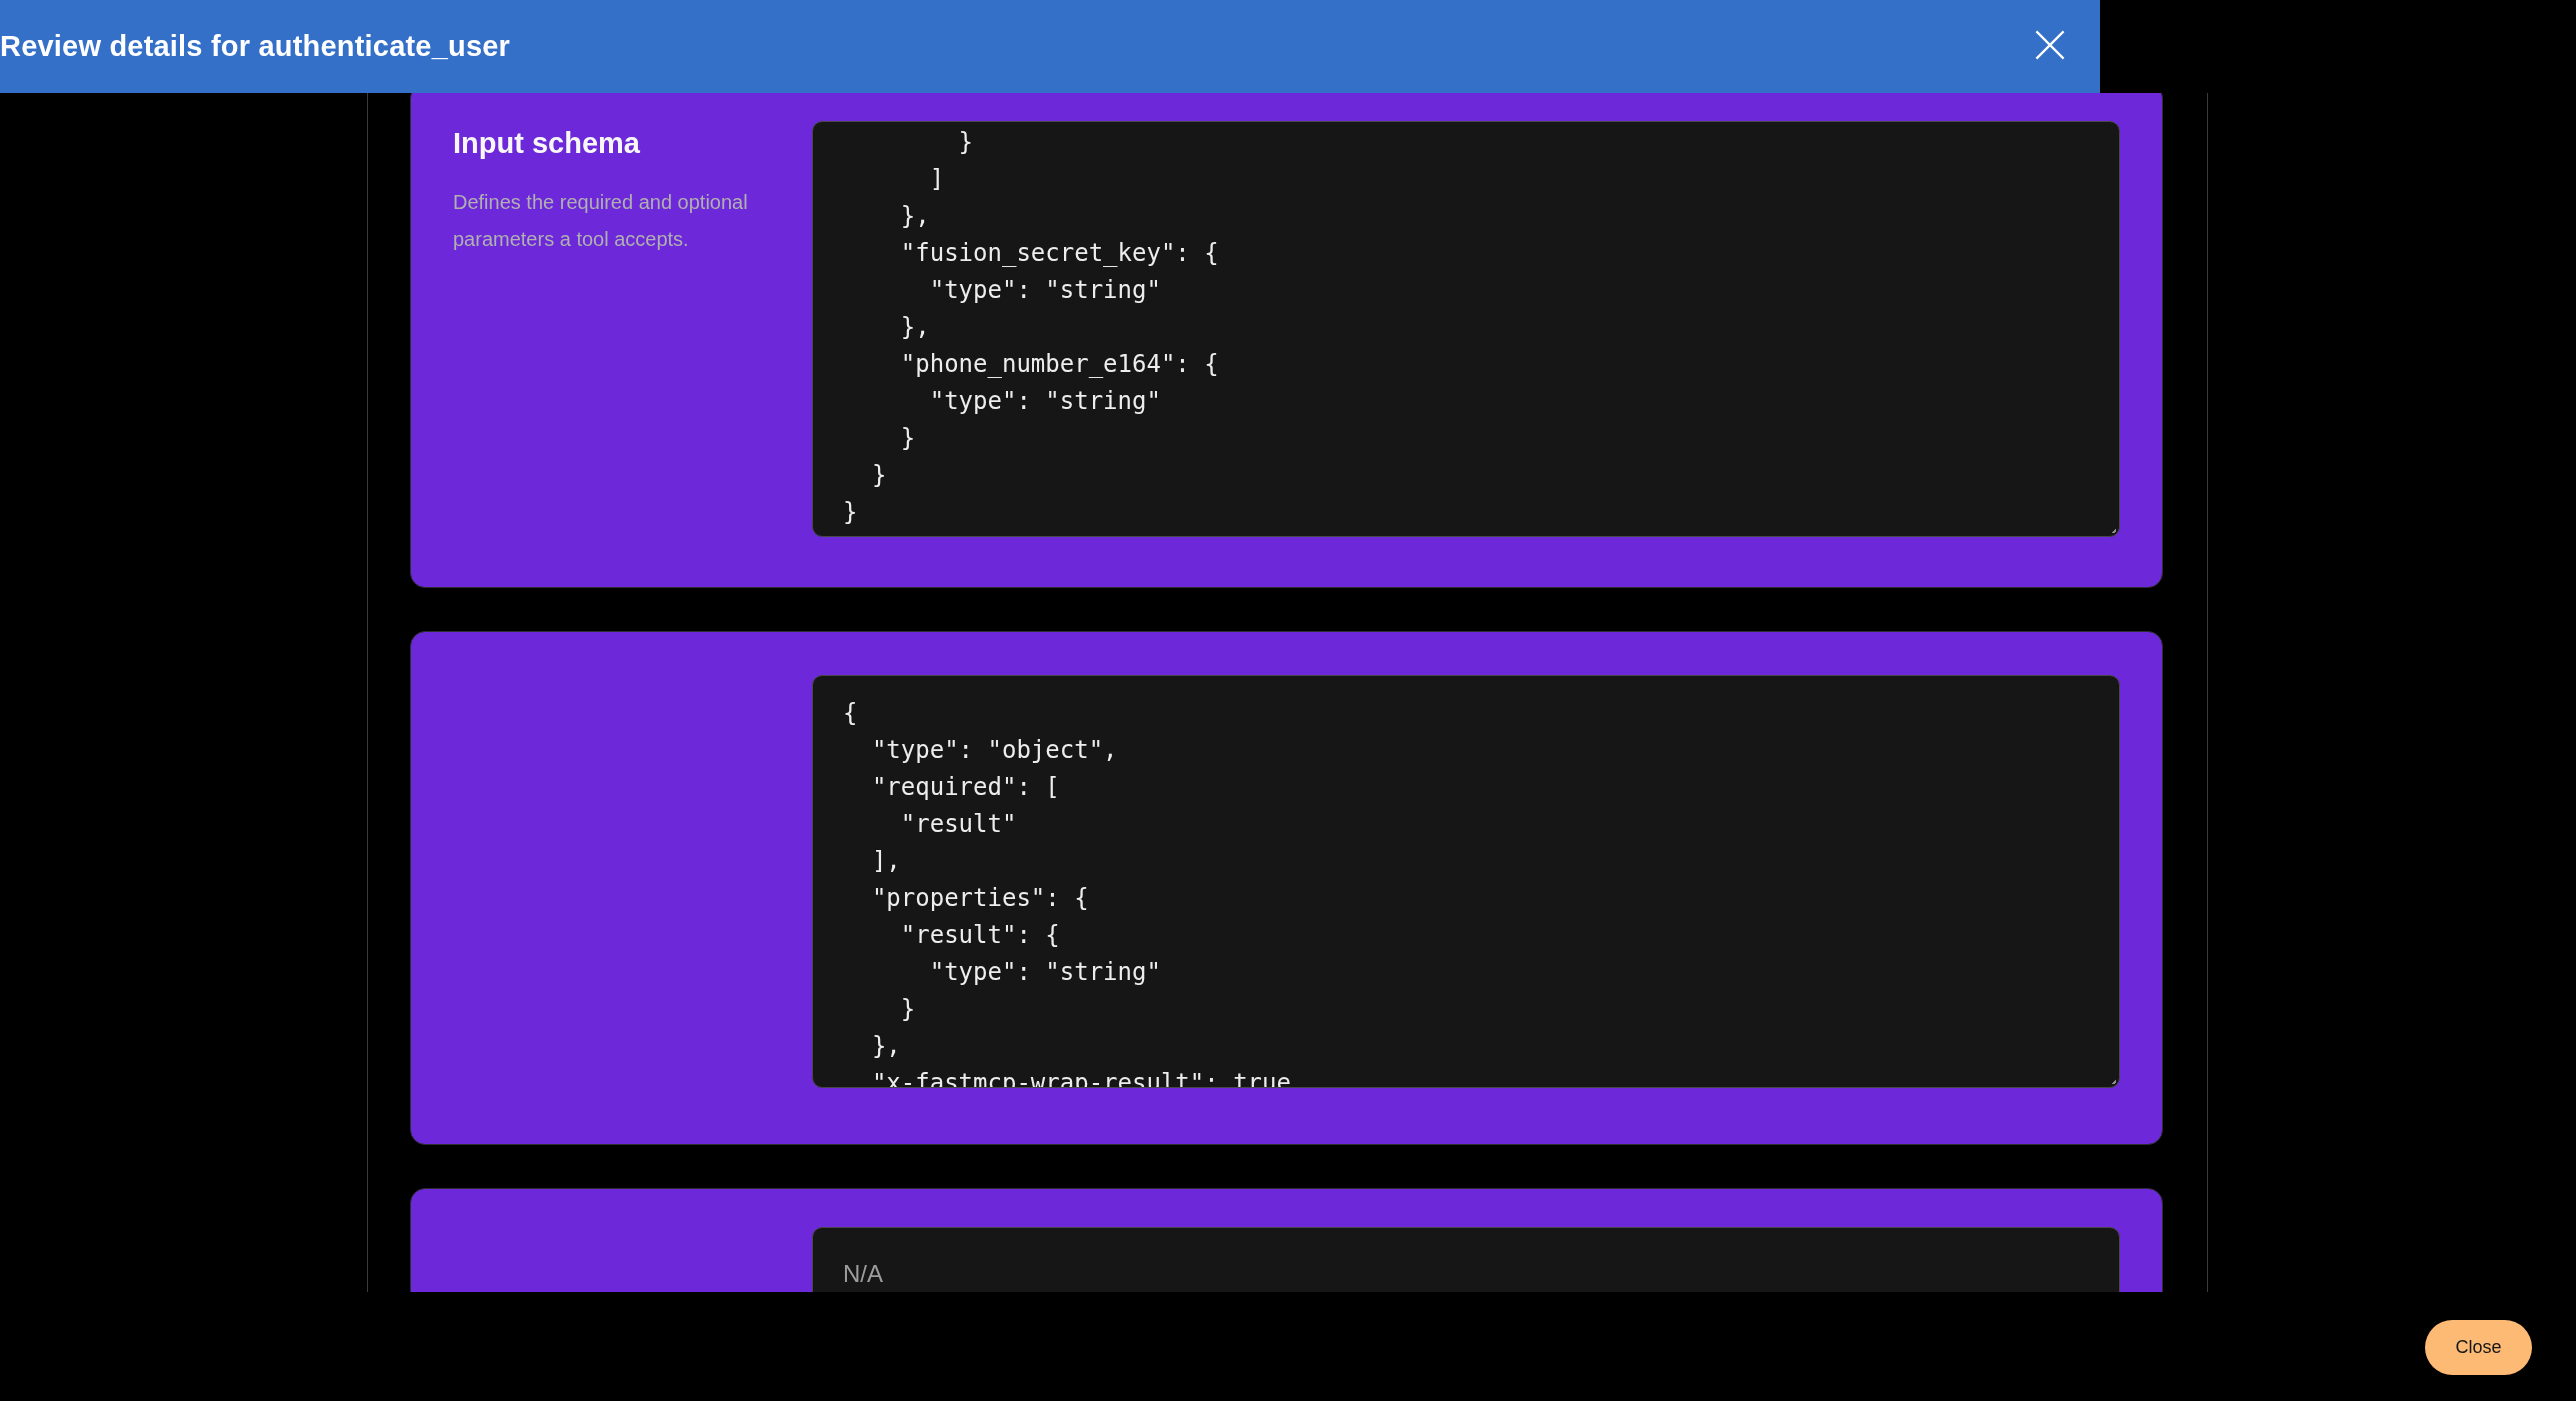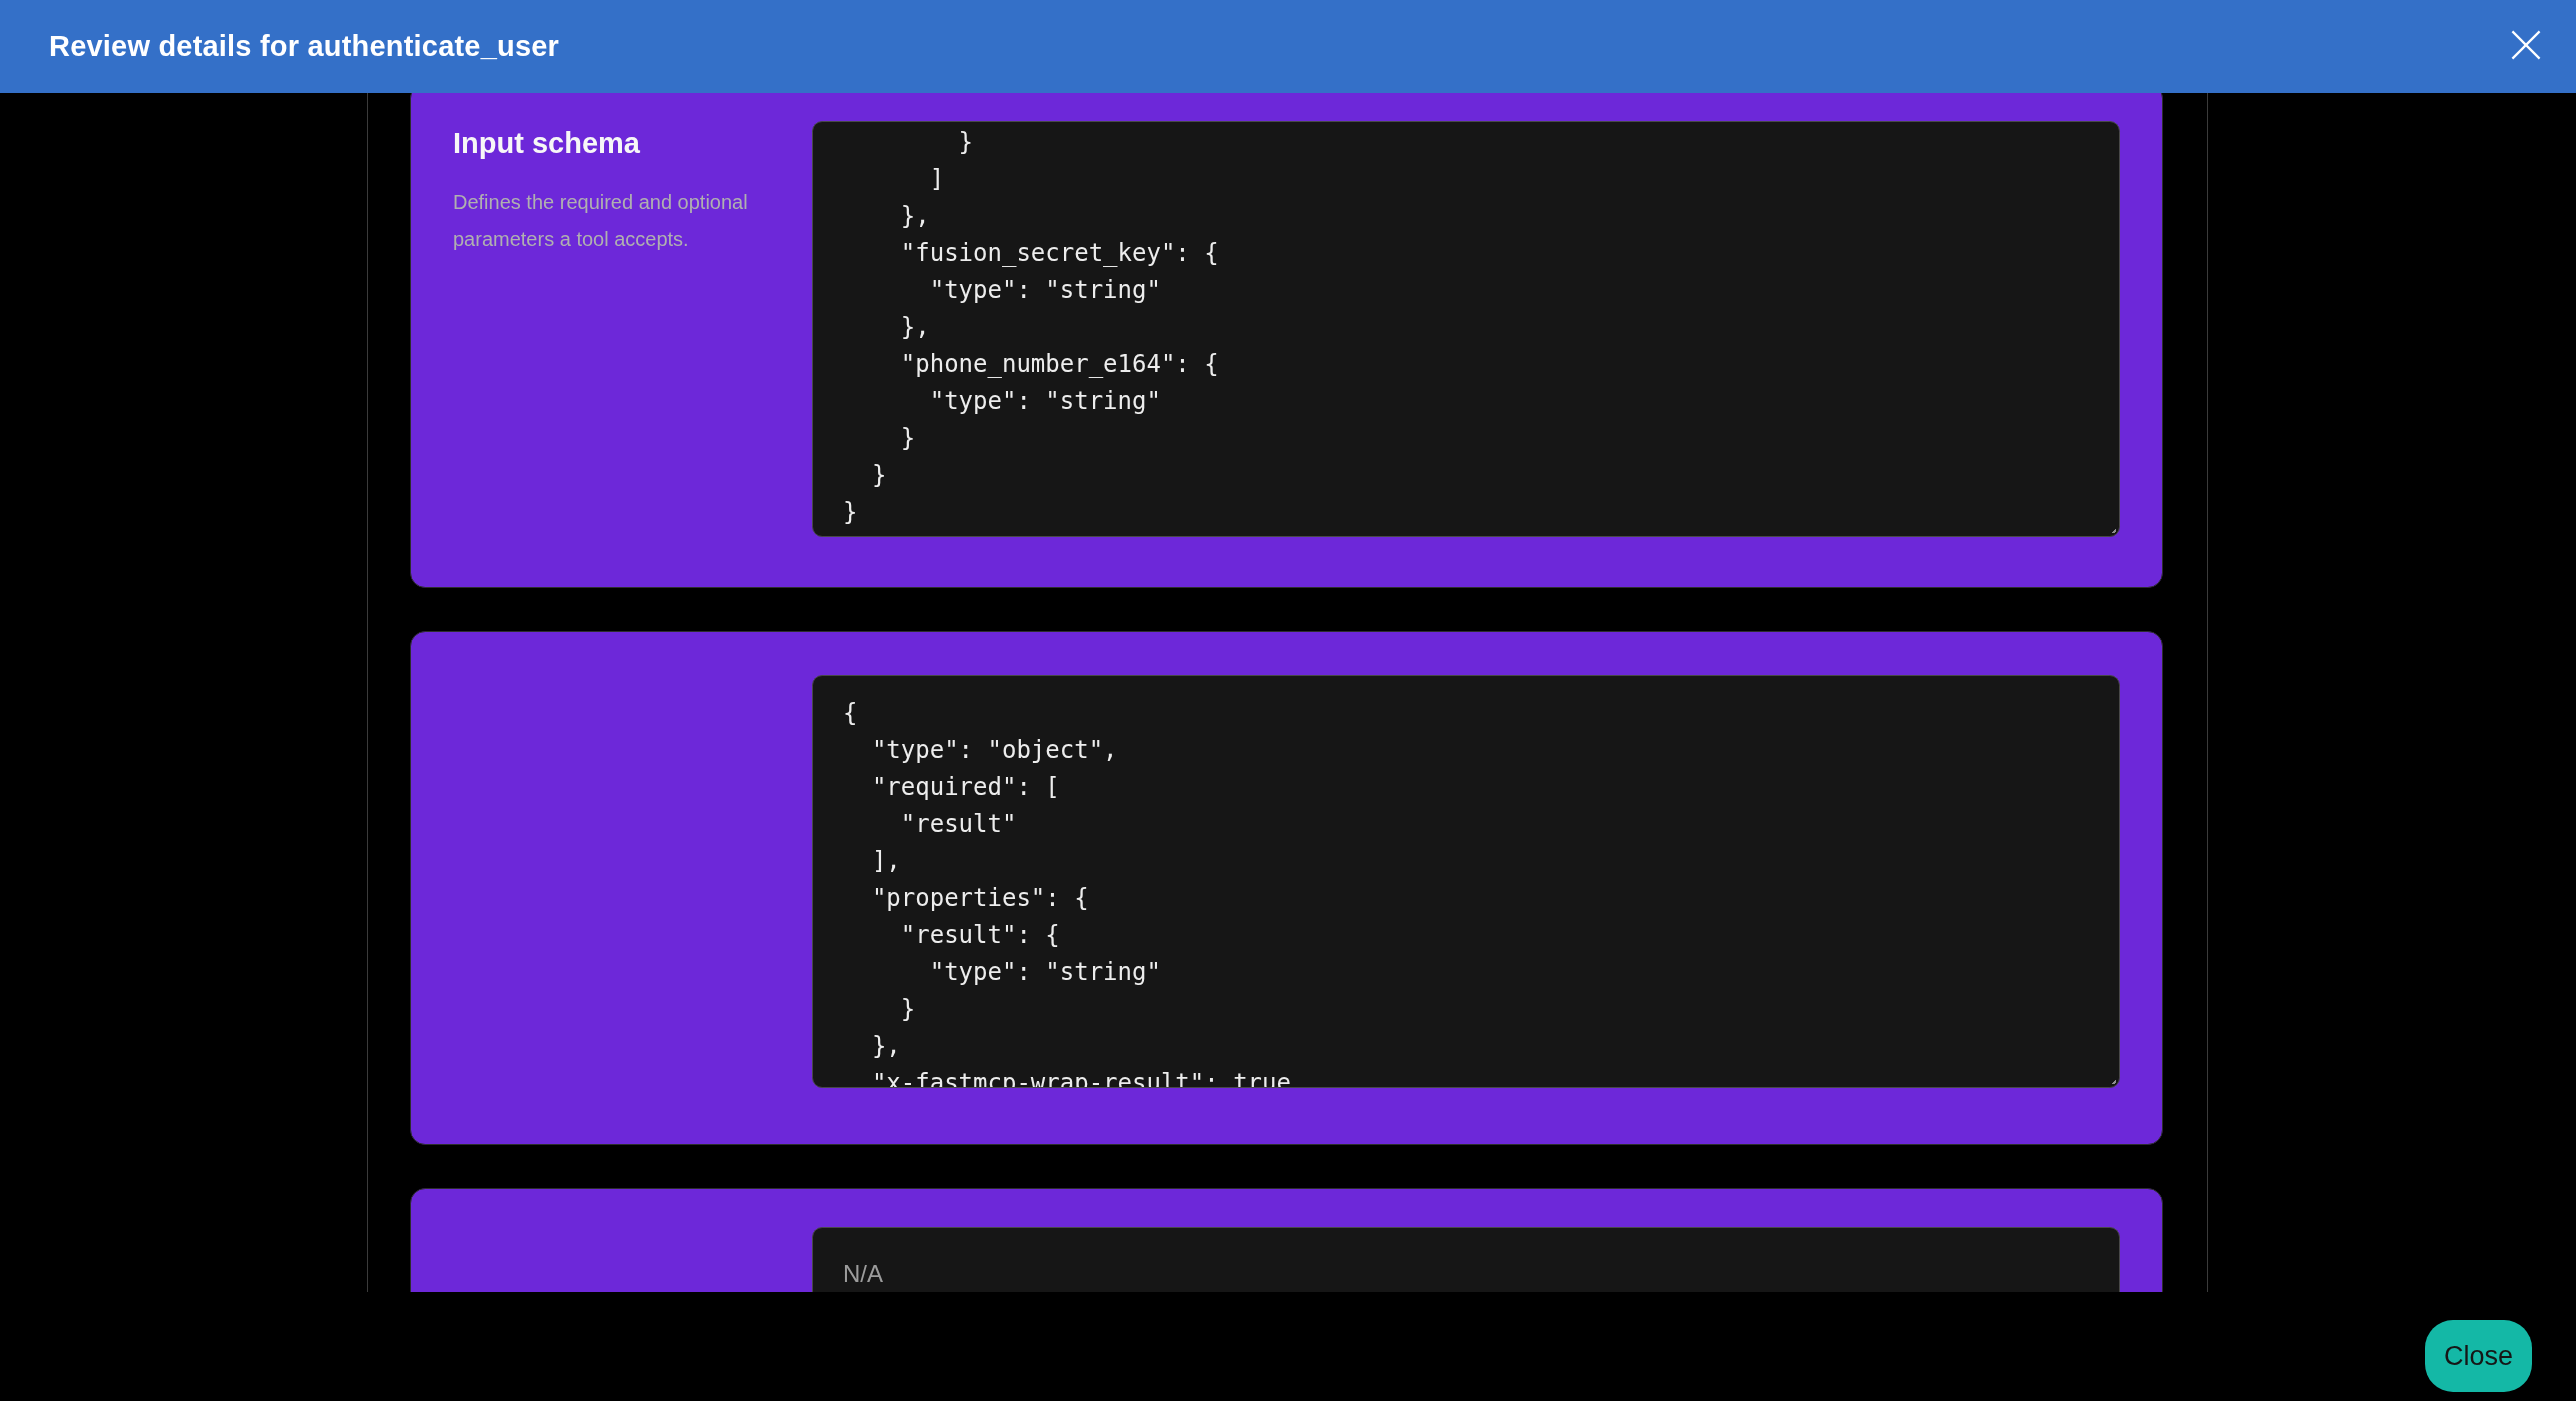--- a/index.html
+++ b/index.html
@@ -7,24 +7,23 @@
   body {
     position: relative;
     background: #000000;
     font-family: "Liberation Sans", sans-serif;
     overflow: hidden;
   }
 
   
   .modal-header {
     position: absolute; left: 0; top: 0;
-    width: 2576px; height: 93px;
+    width: 2100px; height: 93px;
     background: #3470c8;
     display: flex; align-items: center;
-    padding-left: 49px;
   }
   .modal-title {
     color: #ffffff;
     font-size: 29px;
     font-weight: 600;
     letter-spacing: 0.2px;
   }
   .close-x {
     position: absolute; right: 31px; top: 25.6px;
     width: 38px; height: 38px;
@@ -126,27 +125,27 @@
   .value-box .value-text {
     padding: 32px 0 0 30px;
     color: #9c9c9c;
     font-size: 24px;
   }
 
   
   .close-button {
     position: absolute;
     left: 2425px; top: 1320px;
-    width: 107px; height: 72px;
-    background: #14b8a6;
+    width: 107px; height: 55px;
+    background: #fdba74;
     color: #161616;
     border: none;
     border-radius: 28px;
     font-family: "Liberation Sans", sans-serif;
-    font-size: 27px;
+    font-size: 18px;
     font-weight: 500;
     display: flex; align-items: center; justify-content: center;
     cursor: pointer;
   }
 </style>
 </head>
 <body>
 
 <div class="modal-header">
   <span class="modal-title">Review details for authenticate_user</span>

